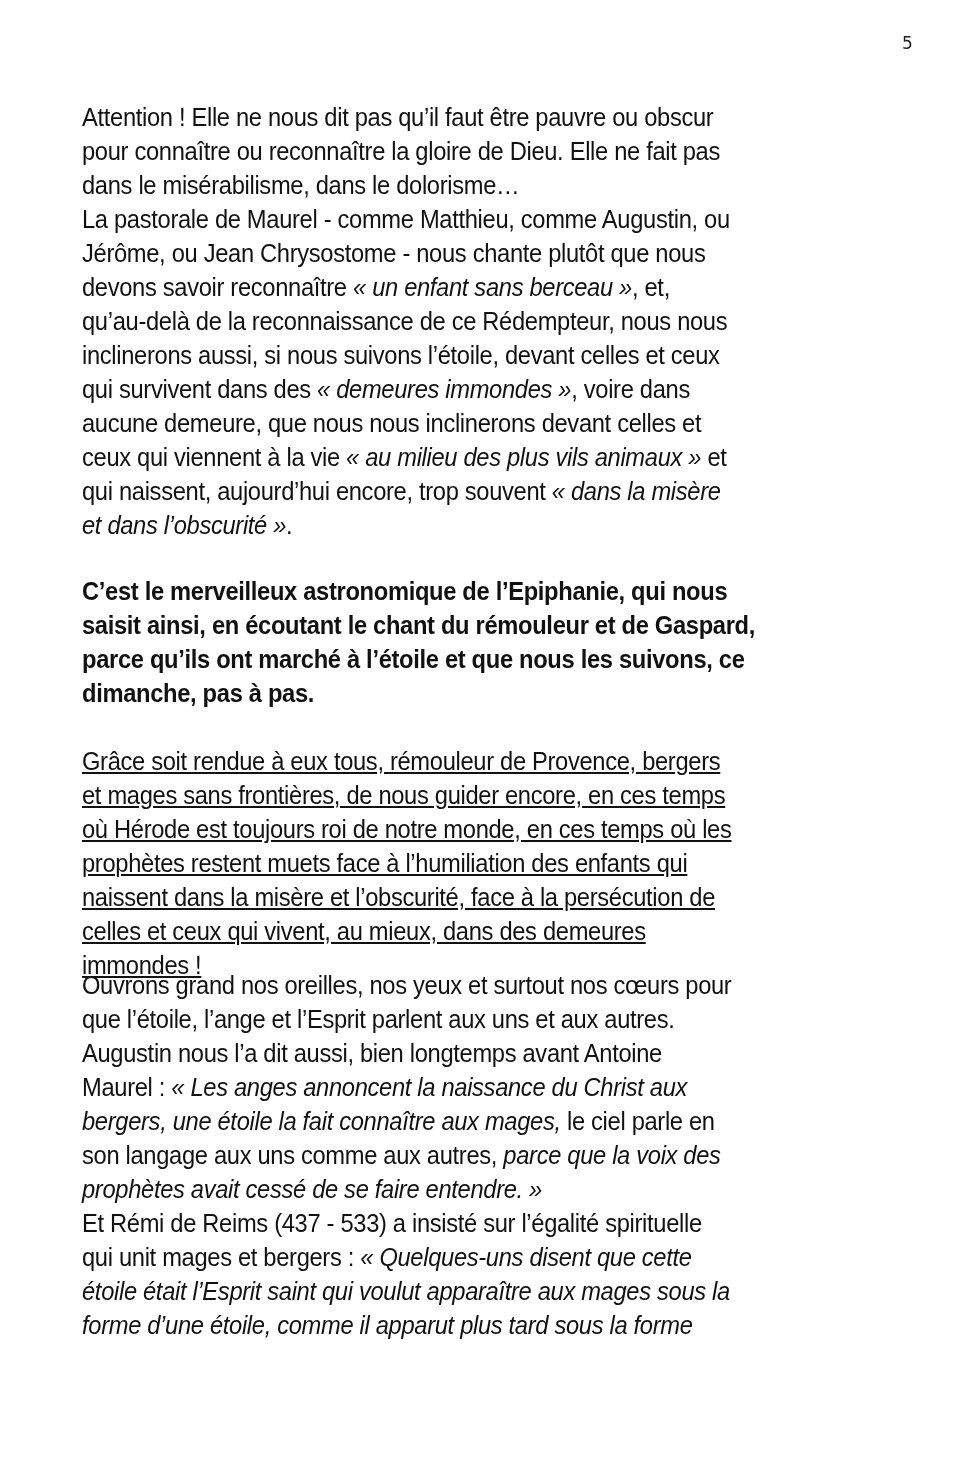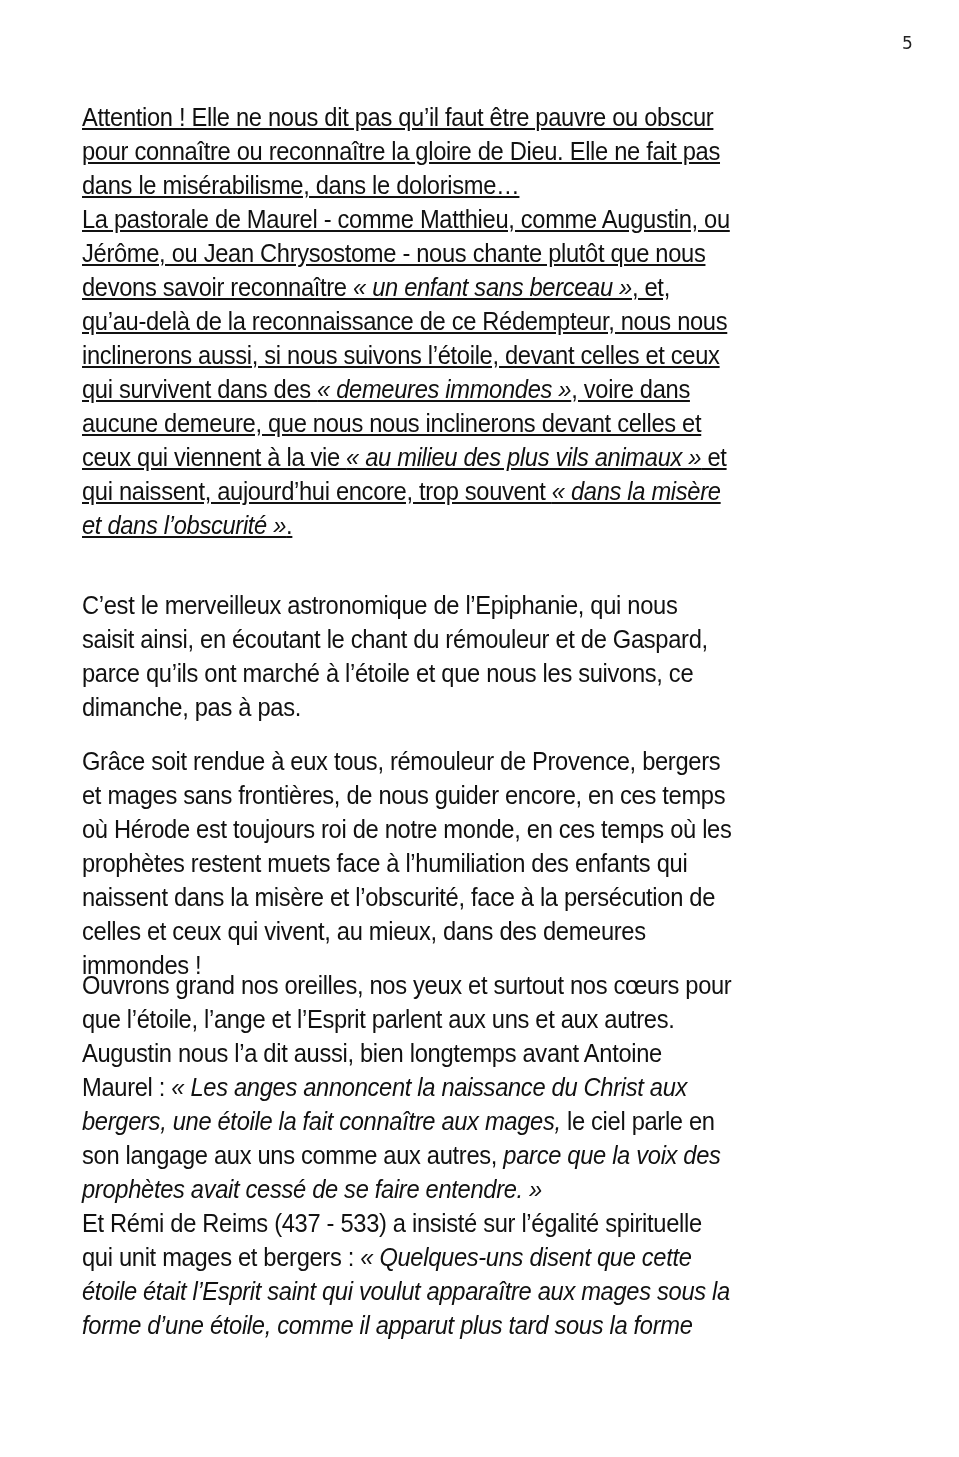--- a/index.html
+++ b/index.html
@@ -12,42 +12,42 @@
           letter-spacing: -0.35px; transform: scaleX(0.93); transform-origin: left center; }
   .line span { white-space: pre; }
   .it { font-style: italic; }
 </style>
 </head>
 <body>
 
 <div class="page-number">5</div>
 
 <div id="doc">
-    <div class="para" style="top: 100px; text-decoration: underline;">
+    <div class="para" style="top: 100px;">
       <div class="line"><span>Attention ! Elle ne nous dit pas qu’il faut être pauvre ou obscur</span></div>
       <div class="line"><span>pour connaître ou reconnaître la gloire de Dieu. Elle ne fait pas</span></div>
       <div class="line"><span>dans le misérabilisme, dans le dolorisme…</span></div>
       <div class="line"><span>La pastorale de Maurel - comme Matthieu, comme Augustin, ou</span></div>
       <div class="line"><span>Jérôme, ou Jean Chrysostome - nous chante plutôt que nous</span></div>
       <div class="line"><span>devons savoir reconnaître </span><span class="it">« un enfant sans berceau »</span><span>, et,</span></div>
       <div class="line"><span>qu’au-delà de la reconnaissance de ce Rédempteur, nous nous</span></div>
       <div class="line"><span>inclinerons aussi, si nous suivons l’étoile, devant celles et ceux</span></div>
       <div class="line"><span>qui survivent dans des </span><span class="it">« demeures immondes »</span><span>, voire dans</span></div>
       <div class="line"><span>aucune demeure, que nous nous inclinerons devant celles et</span></div>
       <div class="line"><span>ceux qui viennent à la vie </span><span class="it">« au milieu des plus vils animaux »</span><span> et</span></div>
       <div class="line"><span>qui naissent, aujourd’hui encore, trop souvent </span><span class="it">« dans la misère</span></div>
       <div class="line"><span class="it">et dans l’obscurité »</span><span>.</span></div>
     </div>
-    <div class="para" style="top: 588px;">
+    <div class="para" style="top: 574px; font-weight: bold;">
       <div class="line"><span>C’est le merveilleux astronomique de l’Epiphanie, qui nous</span></div>
       <div class="line"><span>saisit ainsi, en écoutant le chant du rémouleur et de Gaspard,</span></div>
       <div class="line"><span>parce qu’ils ont marché à l’étoile et que nous les suivons, ce</span></div>
       <div class="line"><span>dimanche, pas à pas.</span></div>
     </div>
-    <div class="para" style="top: 744px;">
+    <div class="para" style="top: 744px; text-decoration: underline;">
       <div class="line"><span>Grâce soit rendue à eux tous, rémouleur de Provence, bergers</span></div>
       <div class="line"><span>et mages sans frontières, de nous guider encore, en ces temps</span></div>
       <div class="line"><span>où Hérode est toujours roi de notre monde, en ces temps où les</span></div>
       <div class="line"><span>prophètes restent muets face à l’humiliation des enfants qui</span></div>
       <div class="line"><span>naissent dans la misère et l’obscurité, face à la persécution de</span></div>
       <div class="line"><span>celles et ceux qui vivent, au mieux, dans des demeures</span></div>
       <div class="line"><span>immondes !</span></div>
     </div>
     <div class="para" style="top: 968px;">
       <div class="line"><span>Ouvrons grand nos oreilles, nos yeux et surtout nos cœurs pour</span></div>

